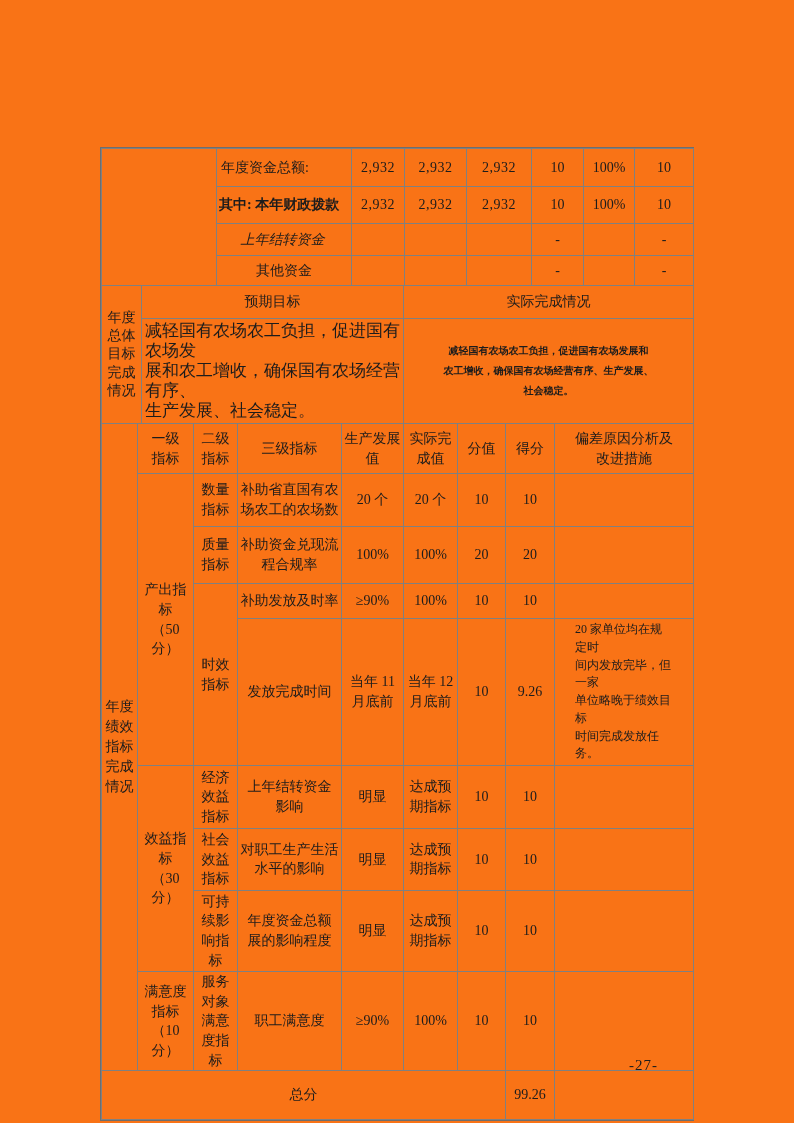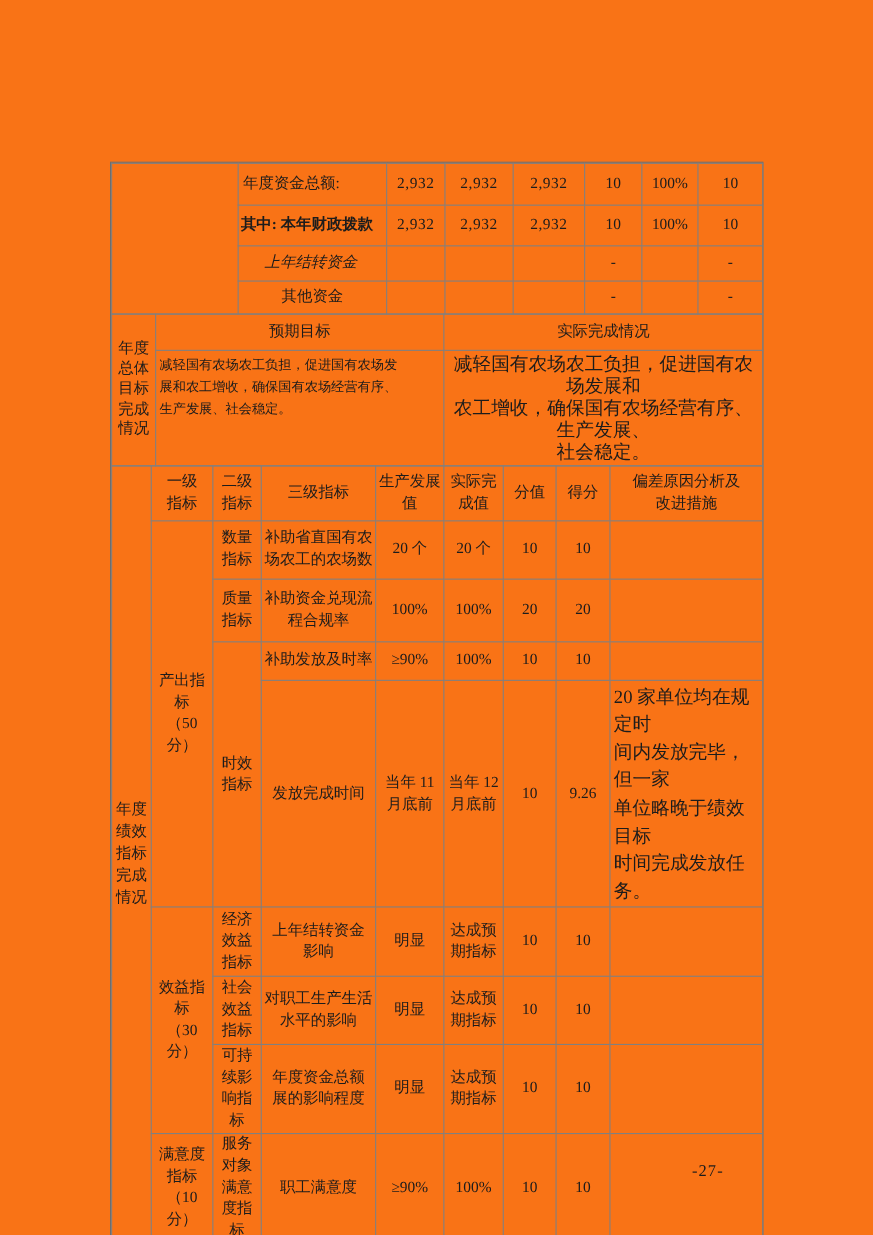--- a/index.html
+++ b/index.html
@@ -31,23 +31,23 @@
     line-height:1.4;
     white-space:pre-line;
     word-break:break-all;
     overflow:hidden;
   }
   td.al{text-align:left;padding-left:4px;}
   td.al2{text-align:left;padding-left:2px;font-weight:bold;}
   td.ar{text-align:center;padding-right:4px;font-style:italic;}
   td.side{padding:0;line-height:1.3;}
   td.side2{padding:0;line-height:1.42;}
-  td.goal-left{text-align:left;font-size:12px;line-height:20px;padding:2px 3px;vertical-align:top;}
-  td.goal-right{font-size:17px;line-height:20px;padding:2px 1px;}
-  td.dev{text-align:left;font-size:17px;line-height:1.48;padding:2px 3px;}
+  td.goal-left{text-align:left;font-size:17px;line-height:20px;padding:2px 3px;vertical-align:top;}
+  td.goal-right{font-size:10px;line-height:20px;padding:2px 1px;font-weight:bold;}
+  td.dev{text-align:left;font-size:12px;line-height:1.48;padding:2px 20px;}
   td.lv{padding:0;}
   td.num{letter-spacing:0.5px;}
   .pagenum{
     position:absolute;
     top:1057px;right:136px;
     font-size:15px;
     letter-spacing:1px;
     font-family:"Liberation Serif","DejaVu Serif",serif;
     color:#1c1c1c;
   }

